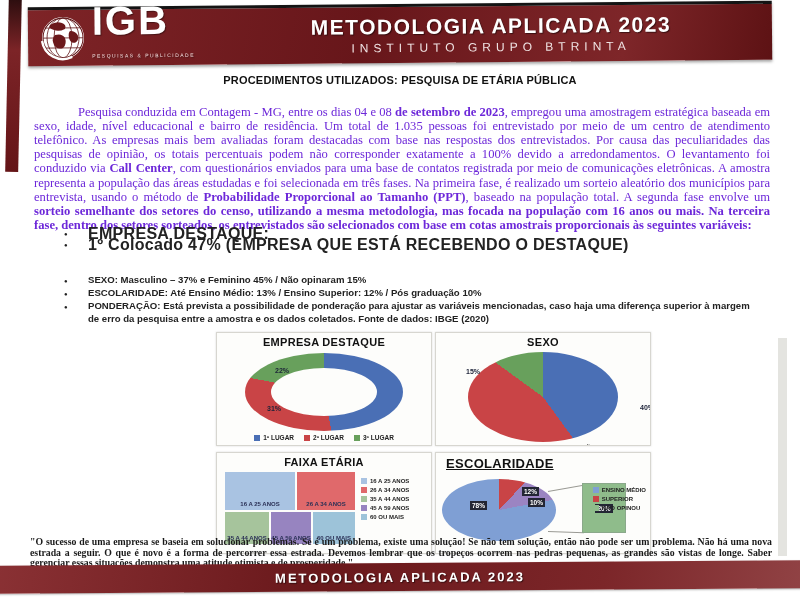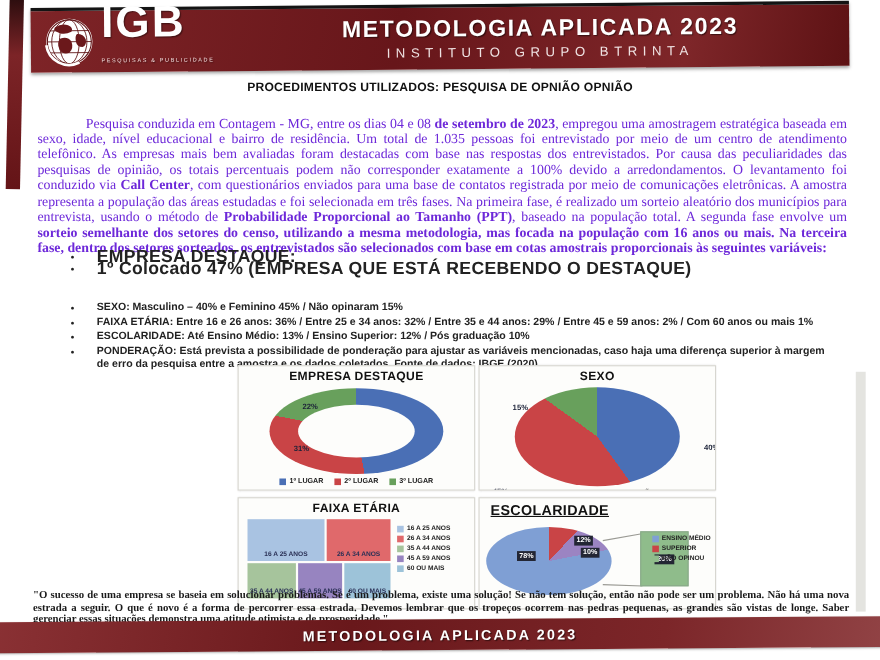--- a/index.html
+++ b/index.html
@@ -125,32 +125,31 @@
       <span>IGB</span>
       <span class="logo-sub">PESQUISAS &amp; PUBLICIDADE</span>
     </div>
   </div>
   <div class="banner-titles">
     <div class="banner-title">METODOLOGIA APLICADA 2023</div>
     <div class="banner-subtitle">INSTITUTO GRUPO BTRINTA</div>
   </div>
 </header>
 
-<div class="doc-heading">PROCEDIMENTOS UTILIZADOS: PESQUISA DE OPNIÃO OPNIÃO</div>
+<div class="doc-heading">PROCEDIMENTOS UTILIZADOS: PESQUISA DE ETÁRIA PÚBLICA</div>
 
 <p class="intro"><span>Pesquisa conduzida em  Contagem - MG, entre os dias 04 e 08 </span><span class="b">de setembro de 2023</span><span>, empregou uma amostragem estratégica baseada em sexo, idade, nível educacional e bairro de residência. Um total de 1.035 pessoas foi entrevistado por meio de um centro de atendimento telefônico. As empresas mais bem avaliadas foram destacadas com base nas respostas dos entrevistados. Por causa das peculiaridades das pesquisas de opinião, os totais percentuais podem não corresponder exatamente a 100% devido a arredondamentos. O levantamento foi conduzido via </span><span class="b">Call Center</span><span>, com questionários enviados para uma base de contatos registrada por meio de comunicações eletrônicas. A amostra representa a população das áreas estudadas e foi selecionada em três fases. Na primeira fase, é realizado um sorteio aleatório dos municípios para entrevista, usando o método de </span><span class="b">Probabilidade Proporcional ao Tamanho (PPT)</span><span>, baseado na população total. A segunda fase envolve um </span><span class="b">sorteio semelhante dos setores do censo, utilizando a mesma metodologia, mas focada na população com 16 anos ou mais. Na terceira fase, dentro dos setores sorteados, os entrevistados são selecionados com base em cotas amostrais proporcionais às seguintes variáveis:</span></p>
 
 <ul class="bullets bullets-a">
   <li>EMPRESA DESTAQUE:</li>
   <li>1º Colocado 47% (EMPRESA QUE ESTÁ RECEBENDO O DESTAQUE)</li>
 </ul>
 
 <ul class="bullets bullets-b">
-  <li>SEXO: Masculino – 40% e Feminino 45% / Não opinaram 15%</li>
-  <li>FAIXA ETÁRIA: Entre 16 e 26 anos: 36% / Entre 25 e 34 anos: 32% / Entre 35 e 44 anos: 29% / Entre 45 e 59 anos: 2% / Com 60 anos ou mais 1%</li>
+  <li>SEXO: Masculino – 37% e Feminino 45% / Não opinaram 15%</li>
   <li>ESCOLARIDADE: Até Ensino Médio: 13% / Ensino Superior: 12% / Pós graduação 10%</li>
   <li>PONDERAÇÃO: Está prevista a possibilidade de ponderação para ajustar as variáveis mencionadas, caso haja uma diferença superior à margem de erro da pesquisa entre a amostra e os dados coletados. Fonte de dados: IBGE (2020)</li>
 </ul>
 
 <div class="charts">
 
   <div class="card">
     <div class="card-title">EMPRESA DESTAQUE</div>
     <div class="donut-wrap">
       <div class="pie donut" style="background: conic-gradient(rgb(74, 111, 181) 0deg, rgb(74, 111, 181) 169.2deg, rgb(201, 68, 70) 169.2deg, rgb(201, 68, 70) 280.8deg, rgb(104, 160, 92) 280.8deg, rgb(104, 160, 92) 360deg);"></div>

